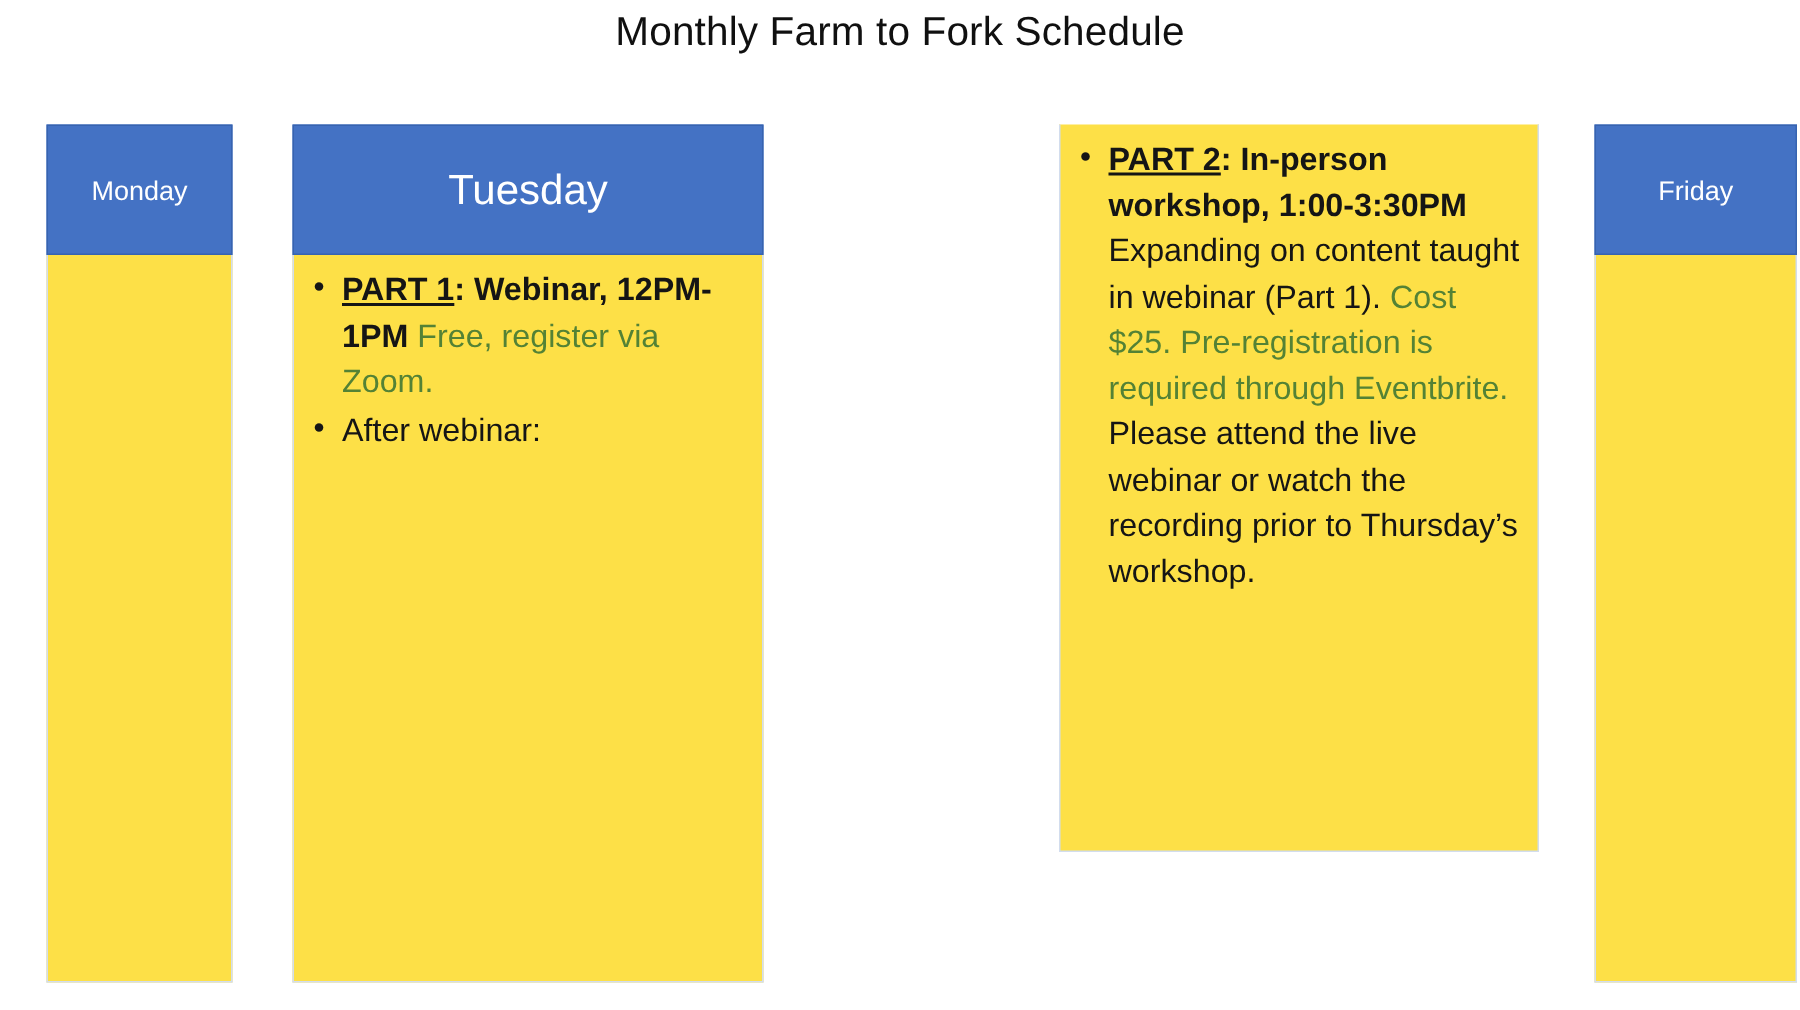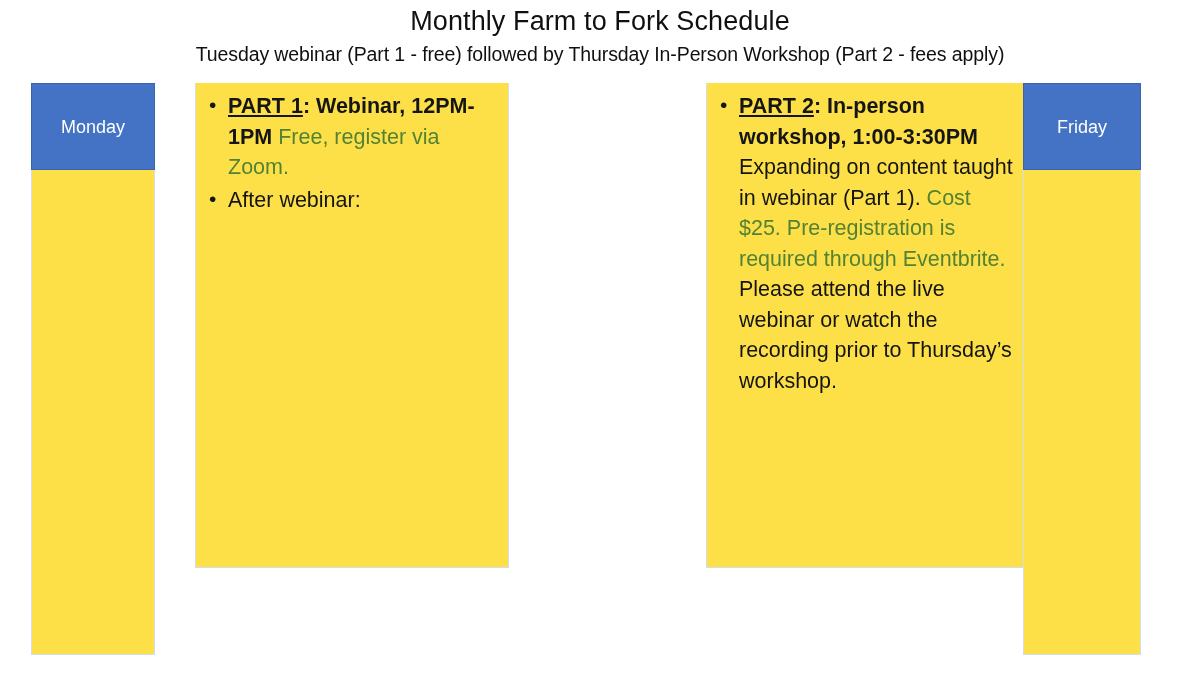--- a/index.html
+++ b/index.html
@@ -89,21 +89,21 @@
     border-bottom: 1px solid #D2DDEE;
     padding: 8px 10px 6px 10px;
     overflow: hidden;
   }
 
   
   #col-monday    { left: 31px;   width: 124px; }
   #col-tuesday   { left: 195px;  width: 314px; }
   #col-wednesday { left: 546px;  width: 123px; }
   #col-thursday  { left: 706px;  width: 320px; }
-  #col-friday    { left: 1023px; width: 118px; }
+  #col-friday    { left: 1063px; width: 135px; }
 
   
   ul.bullets {
     list-style: none;
     margin: 0;
     padding: 0;
   }
   ul.bullets > li {
     position: relative;
     padding-left: 22px;
@@ -153,33 +153,35 @@
   .u { text-decoration: underline; }
   .green { color: #548235; }
 </style>
 </head>
 <body>
 
 <div class="slide">
 
   <div class="title-block">
     <div class="title">Monthly Farm to Fork Schedule</div>
-    <div class="subtitle">Tuesday webinar (Part 1 - free) followed by Thursday In-Person Workshop (Part 2 - fees apply)</div>
   </div>
 
   <div class="board">
 
     <div class="col narrow" id="col-monday">
       <div class="col-header">
         <span class="day-label">Monday</span>
       </div>
       <div class="col-body"></div>
     </div>
 
     <div class="col wide" id="col-tuesday">
+      <div class="col-header">
+        <span class="day-label">Tuesday</span>
+      </div>
       <div class="col-body">
         <ul class="bullets">
           <li>
             <span class="b u">PART 1</span><span class="b">: Webinar,</span>
             <span class="b">12PM-1PM</span>
             <span class="green">Free, register via Zoom.</span>
           </li>
           <li>
             <span>After webinar:</span>
           </li>

